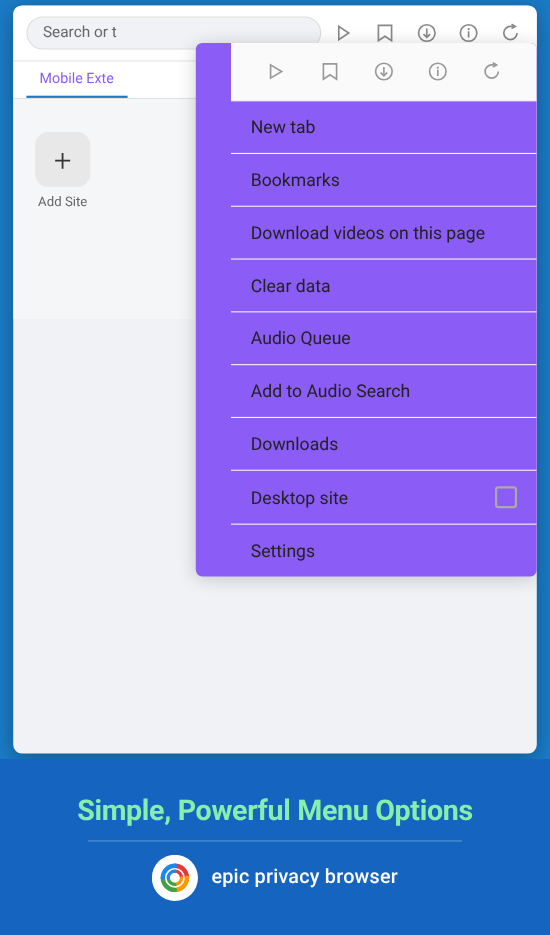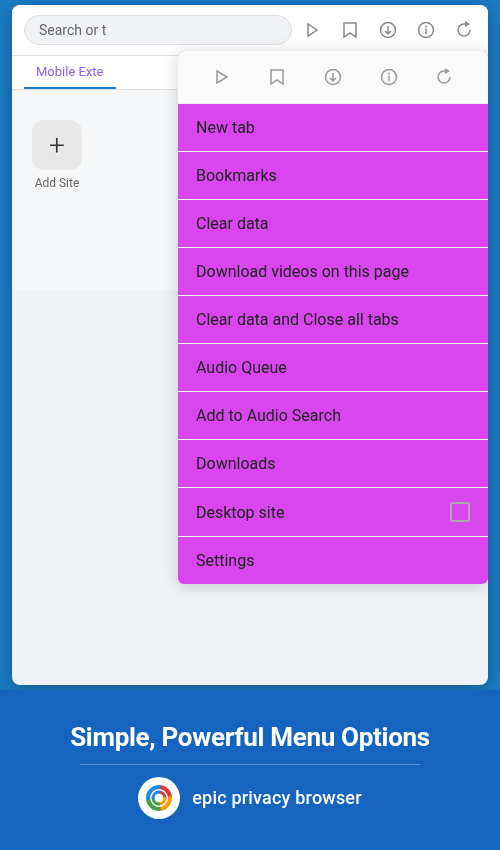--- a/index.html
+++ b/index.html
@@ -125,28 +125,29 @@
     }
 
     .add-site-label {
       font-size: 12px;
       color: #666;
     }
 
     
     .dropdown-menu {
       position: absolute;
-      top: 46px;
+      top: 34px;
       right: 0;
       width: 310px;
-      background: #d946ef;
+      background: #8b5cf6;
       border-radius: 6px;
       box-shadow: 0 2px 16px rgba(0,0,0,0.18);
       z-index: 100;
       overflow: hidden;
+      padding-left: 32px;
     }
 
     .dropdown-top-icons {
       display: flex;
       align-items: center;
       justify-content: space-around;
       padding: 10px 16px;
       border-bottom: 1px solid #f0f0f0;
       background: #fafafa;
     }
@@ -198,21 +199,21 @@
       display: flex;
       flex-direction: column;
       align-items: center;
       justify-content: center;
       gap: 12px;
     }
 
     .tagline {
       font-size: 26px;
       font-weight: 700;
-      color: #ffffff;
+      color: #86efac;
       text-align: center;
       letter-spacing: -0.3px;
     }
 
     .divider-line {
       width: 340px;
       height: 1px;
       background: rgba(255,255,255,0.3);
     }
 
@@ -323,27 +324,24 @@
         </div>
       </div>
 
       <div class="dropdown-item">
         <span>New tab</span>
       </div>
       <div class="dropdown-item">
         <span>Bookmarks</span>
       </div>
       <div class="dropdown-item">
+        <span>Download videos on this page</span>
+      </div>
+      <div class="dropdown-item">
         <span>Clear data</span>
-      </div>
-      <div class="dropdown-item">
-        <span>Download videos on this page</span>
-      </div>
-      <div class="dropdown-item">
-        <span>Clear data and Close all tabs</span>
       </div>
       <div class="dropdown-item">
         <span>Audio Queue</span>
       </div>
       <div class="dropdown-item">
         <span>Add to Audio Search</span>
       </div>
       <div class="dropdown-item">
         <span>Downloads</span>
       </div>

